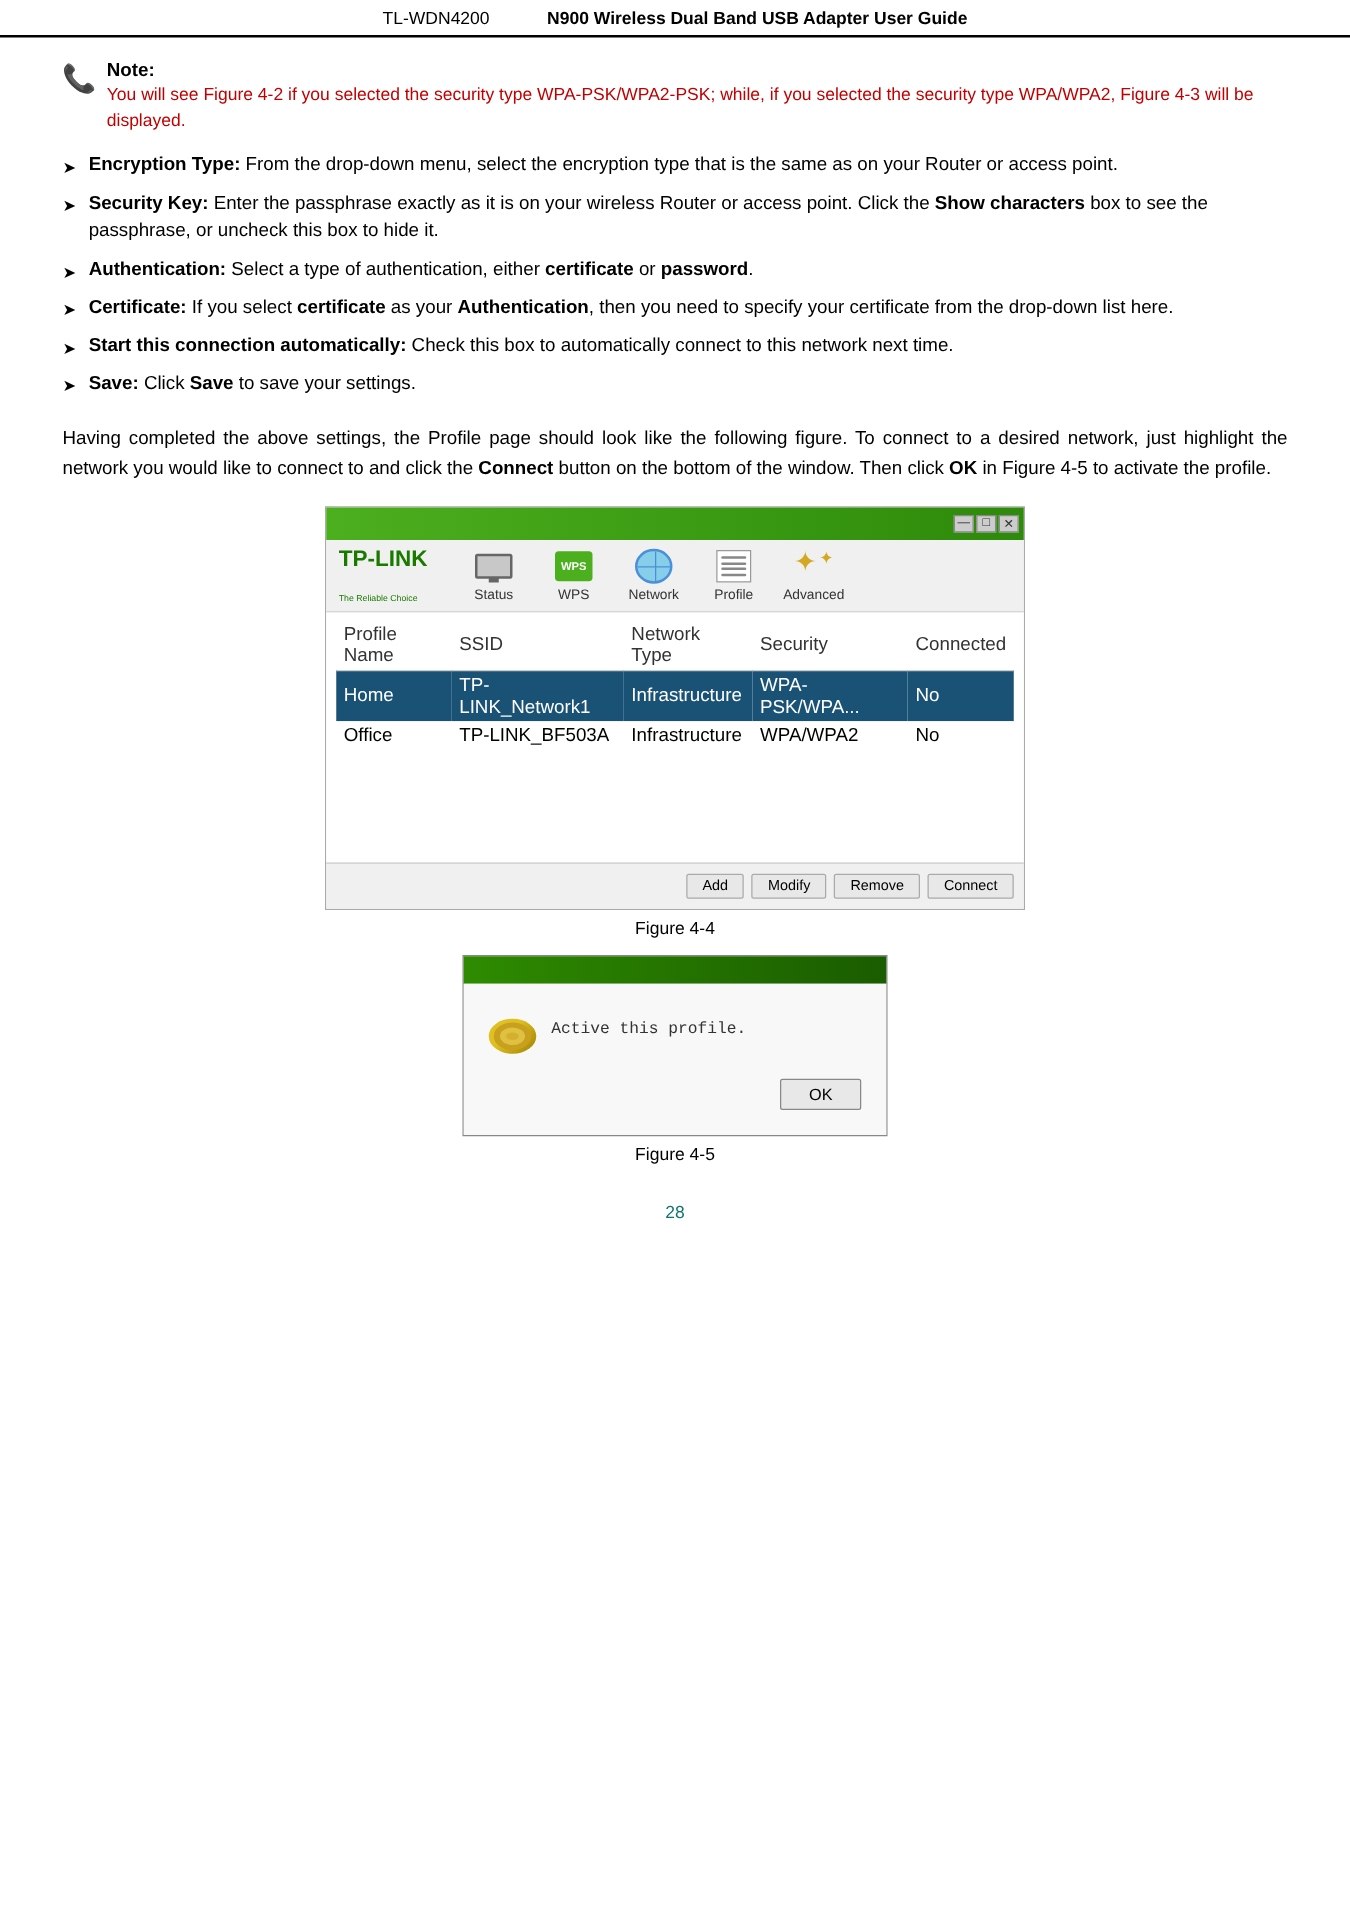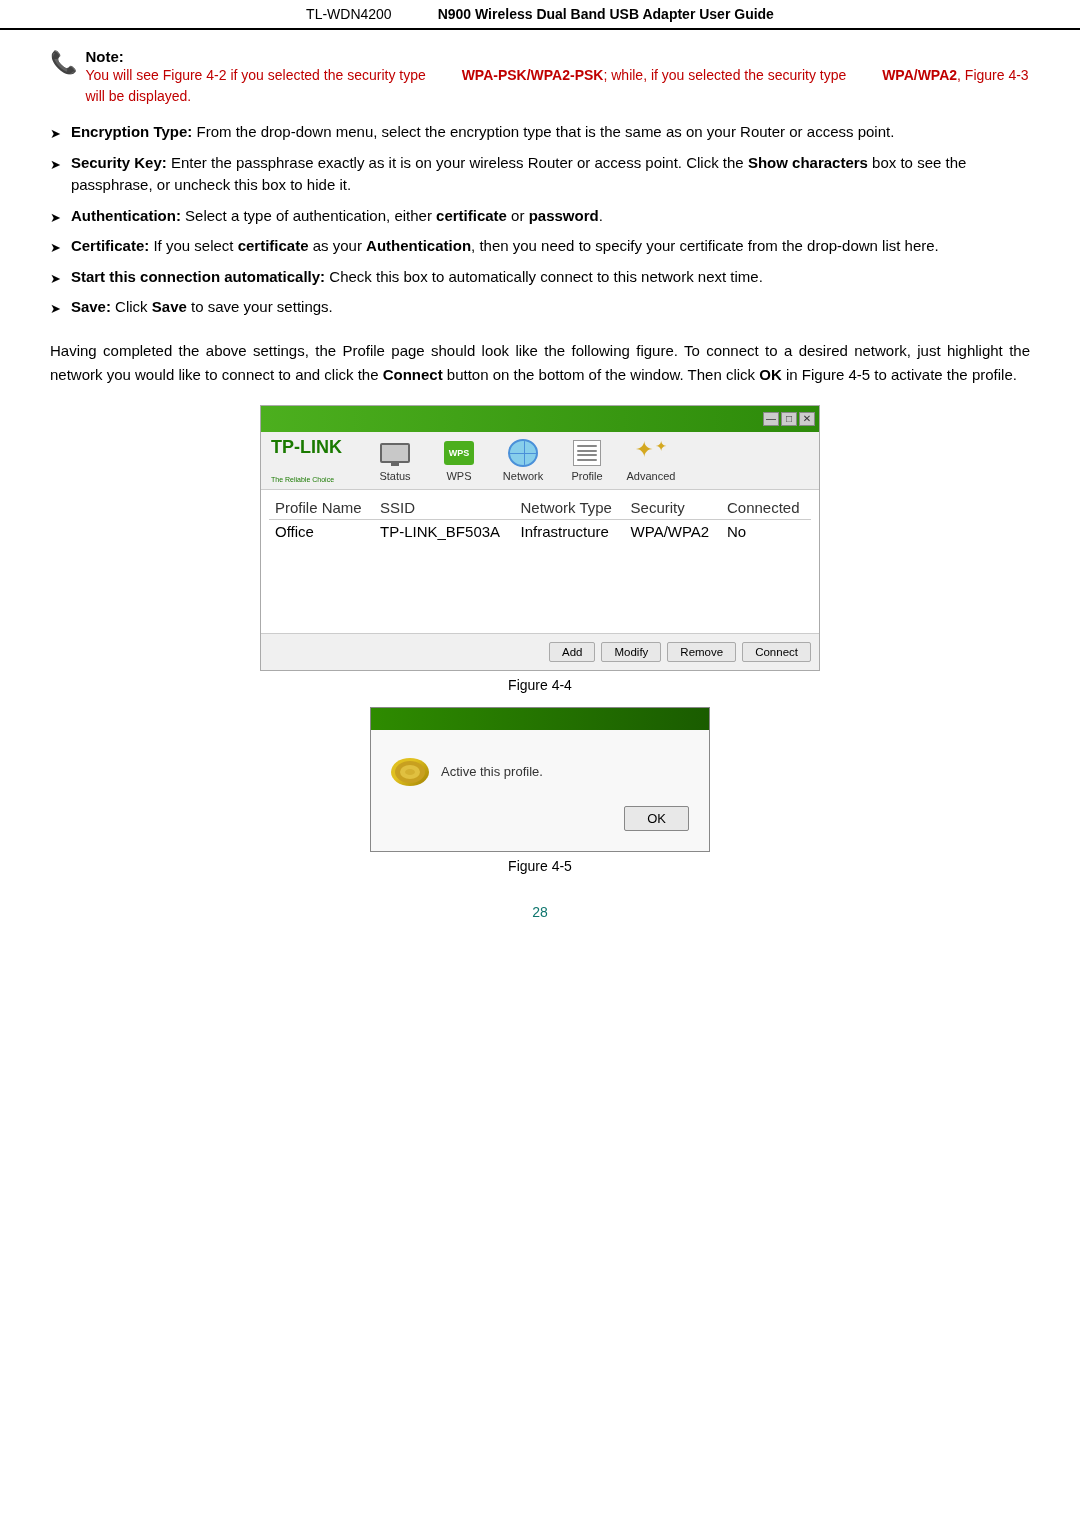--- a/index.html
+++ b/index.html
@@ -48,22 +48,21 @@
     .note-label {
       font-weight: bold;
       font-size: 15px;
     }
     .note-text {
       font-size: 14px;
       color: #c00000;
       line-height: 1.5;
     }
     .note-text b {
-      font-weight: bold;
-      margin-left: 32px;
+      font-weight: normal;
     }
     .bullet-list {
       list-style: none;
       margin-bottom: 10px;
     }
     .bullet-list li {
       display: flex;
       align-items: flex-start;
       margin-bottom: 8px;
       line-height: 1.5;
@@ -239,23 +238,24 @@
     .dialog-body {
       padding: 28px 20px 20px 20px;
       background: #f8f8f8;
       display: flex;
       flex-direction: column;
       align-items: flex-end;
       gap: 20px;
     }
     .dialog-message {
       display: flex;
-      align-items: center;
+      align-items: flex-start;
       gap: 12px;
       width: 100%;
+      font-family: Liberation Mono, monospace;
     }
     .dialog-icon {
       width: 38px;
       height: 28px;
       background: linear-gradient(135deg, #e0c020 40%, #a08000 100%);
       border-radius: 50%;
       display: flex;
       align-items: center;
       justify-content: center;
       font-size: 10px;
@@ -407,20 +407,27 @@
         <thead>
           <tr>
             <th>Profile Name</th>
             <th>SSID</th>
             <th>Network Type</th>
             <th>Security</th>
             <th>Connected</th>
           </tr>
         </thead>
         <tbody>
+          <tr class="row-home">
+            <td>Home</td>
+            <td>TP-LINK_Network1</td>
+            <td>Infrastructure</td>
+            <td>WPA-PSK/WPA...</td>
+            <td>No</td>
+          </tr>
           <tr class="row-office">
             <td>Office</td>
             <td>TP-LINK_BF503A</td>
             <td>Infrastructure</td>
             <td>WPA/WPA2</td>
             <td>No</td>
           </tr>
           <tr class="row-empty">
               <td colspan="5"></td>
             </tr>

